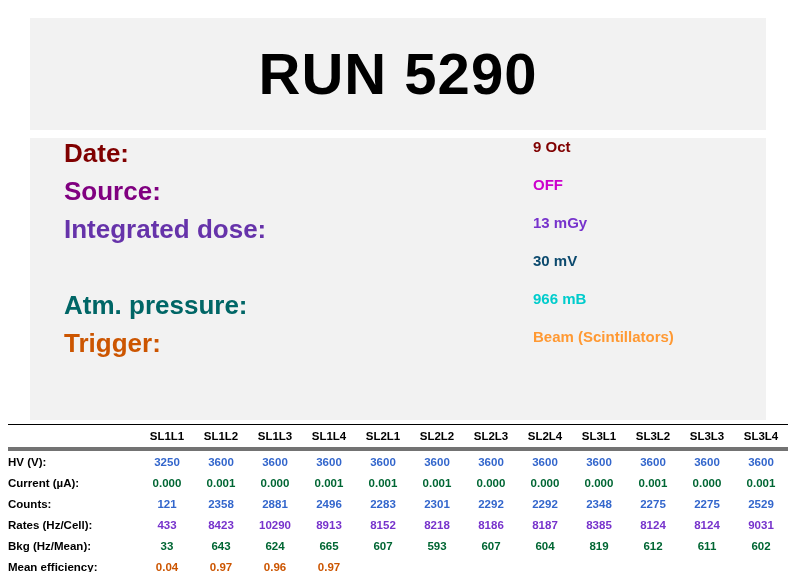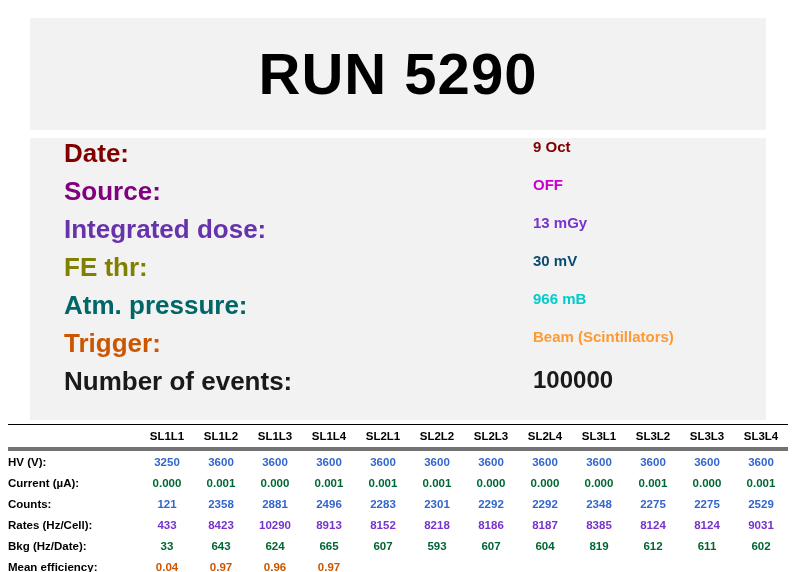--- a/index.html
+++ b/index.html
@@ -148,34 +148,29 @@
         </div>
         <div class="info-row">
           <div class="info-label" style="color: rgb(128, 0, 128);">Source:</div>
           <div class="info-value" style="color: rgb(204, 0, 204);">OFF</div>
         </div>
         <div class="info-row">
           <div class="info-label" style="color: rgb(102, 51, 170);">Integrated dose:</div>
           <div class="info-value" style="color: rgb(119, 51, 204);">13 mGy</div>
         </div>
         <div class="info-row">
-          <div class="info-label" style="color: rgb(128, 128, 0);">FE thr:</div>
           <div class="info-value" style="color: #0c4a6e; text-align: center;">30 mV</div>
         </div>
         <div class="info-row">
           <div class="info-label" style="color: rgb(0, 102, 102);">Atm. pressure:</div>
           <div class="info-value" style="color: rgb(0, 204, 204);">966 mB</div>
         </div>
         <div class="info-row">
           <div class="info-label" style="color: rgb(204, 85, 0);">Trigger:</div>
           <div class="info-value" style="color: rgb(255, 153, 51);">Beam (Scintillators)</div>
-        </div>
-        <div class="info-row last">
-          <div class="info-label" style="color: rgb(26, 26, 26);">Number of events:</div>
-          <div class="info-value" style="color: rgb(26, 26, 26);">100000</div>
         </div>
       </div>
   </div>
 
   <div class="table-wrap">
     <table class="hvtable">
       <colgroup id="colgroup">
           <col class="firstcol">
           <col class="datacol">
           <col class="datacol">
@@ -262,21 +257,21 @@
             <td class="cell" style="color: rgb(119, 51, 204);">8152</td>
             <td class="cell" style="color: rgb(119, 51, 204);">8218</td>
             <td class="cell" style="color: rgb(119, 51, 204);">8186</td>
             <td class="cell" style="color: rgb(119, 51, 204);">8187</td>
             <td class="cell" style="color: rgb(119, 51, 204); text-align: center;">8385</td>
             <td class="cell" style="color: rgb(119, 51, 204);">8124</td>
             <td class="cell" style="color: rgb(119, 51, 204);">8124</td>
             <td class="cell" style="color: rgb(119, 51, 204);">9031</td>
           </tr>
           <tr>
-            <td class="rowhdr">Bkg  (Hz/Date):</td>
+            <td class="rowhdr">Bkg  (Hz/Mean):</td>
             <td class="cell" style="color: rgb(0, 102, 51);">33</td>
             <td class="cell" style="color: rgb(0, 102, 51);">643</td>
             <td class="cell" style="color: rgb(0, 102, 51);">624</td>
             <td class="cell" style="color: rgb(0, 102, 51);">665</td>
             <td class="cell" style="color: rgb(0, 102, 51);">607</td>
             <td class="cell" style="color: rgb(0, 102, 51);">593</td>
             <td class="cell" style="color: rgb(0, 102, 51);">607</td>
             <td class="cell" style="color: rgb(0, 102, 51);">604</td>
             <td class="cell" style="color: rgb(0, 102, 51);">819</td>
             <td class="cell" style="color: rgb(0, 102, 51);">612</td>

